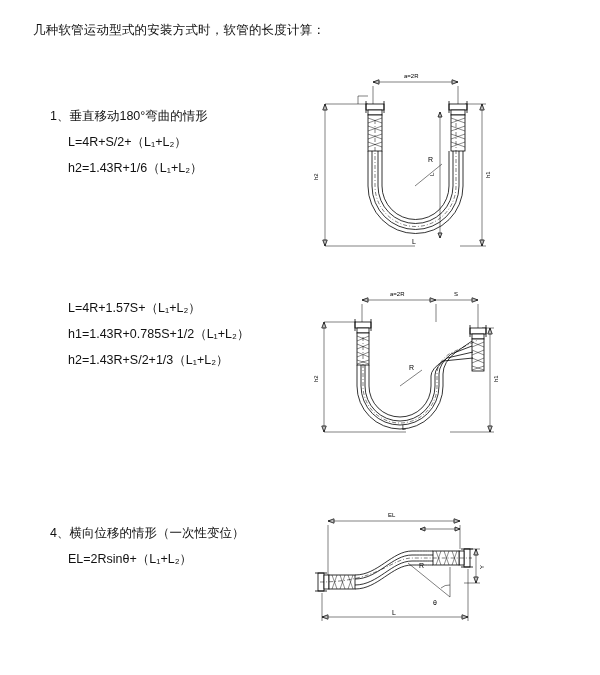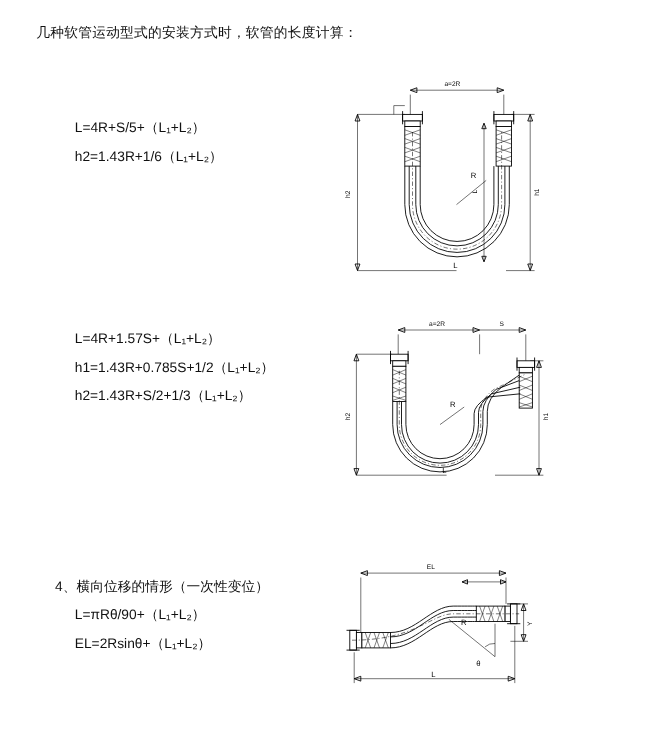--- a/index.html
+++ b/index.html
@@ -65,21 +65,22 @@
 </style>
 </head>
 <body>
 
 <div class="page">
 
   <div class="heading">几种软管运动型式的安装方式时，软管的长度计算：</div>
 
   <div class="section" style="top:108px;">
     <div class="sec-text">
-      <div class="sec-formula">L=4R+S/5+（L₁+L₂）</div>
+      <div class="sec-title">1、垂直移动180°弯曲的情形</div>
+      <div class="sec-formula">L=4R+S/2+（L₁+L₂）</div>
       <div class="sec-formula">h2=1.43R+1/6（L₁+L₂）</div>
     </div>
   </div>
 
   <div class="fig" style="left:310px; top:60px;">
     <svg width="190" height="210" viewBox="0 0 190 210">
 
       <line class="thin" x1="63" y1="22" x2="148" y2="22"></line>
       <path class="ln" d="M63 22 l6 -2.2 l0 4.4 z" fill="#000"></path>
       <path class="ln" d="M148 22 l-6 -2.2 l0 4.4 z" fill="#000"></path>
@@ -241,21 +242,20 @@
       <line class="thin" x1="90" y1="104" x2="112" y2="88"></line>
       <text class="dimtxt2" x="99" y="88">R</text>
 
       <text class="dimtxt2" x="92" y="148">L</text>
     </svg>
   </div>
 
   <div class="section" style="top:525px;">
     <div class="sec-text">
       <div class="sec-title">4、横向位移的情形（一次性变位）</div>
-      <div class="sec-formula">L=πRθ/90+（L₁+L₂）</div>
       <div class="sec-formula">EL=2Rsinθ+（L₁+L₂）</div>
     </div>
   </div>
 
   <div class="fig" style="left:300px; top:505px;">
     <svg width="190" height="130" viewBox="0 0 190 130">
 
       <line class="thin" x1="28" y1="16" x2="160" y2="16"></line>
       <path class="ln" d="M28 16 l6 -2.2 l0 4.4 z" fill="#000"></path>
       <path class="ln" d="M160 16 l-6 -2.2 l0 4.4 z" fill="#000"></path>

